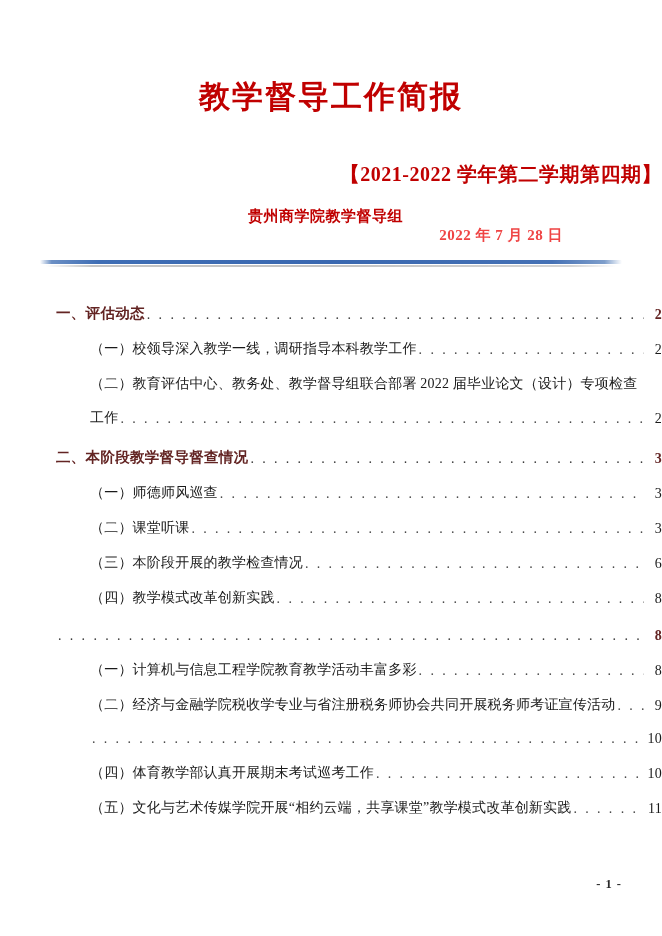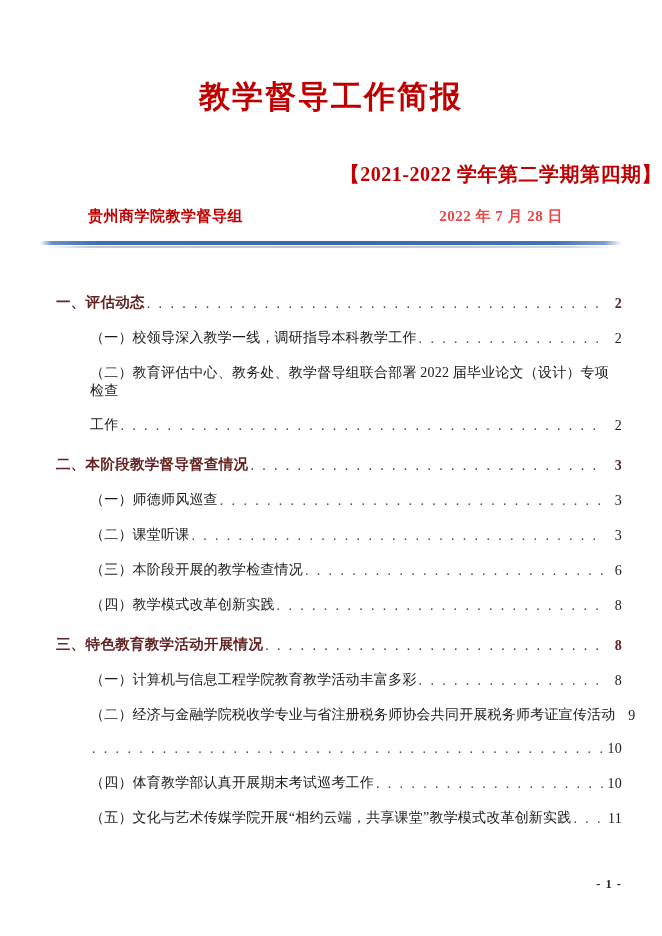--- a/index.html
+++ b/index.html
@@ -44,20 +44,21 @@
     font-size: 20px;
     margin-top: 44px;
     letter-spacing: 0.5px;
   }
   .org-date-row {
     display: flex;
     align-items: center;
     margin-top: 19px;
     padding-left: 88px;
     padding-right: 99px;
+    flex-direction: column;
   }
   .org-name {
     color: #C00000;
     font-weight: bold;
     font-size: 15px;
     letter-spacing: 0.5px;
   }
   .issue-date {
     color: #ef4444;
     font-weight: bold;
@@ -95,23 +96,22 @@
       rgba(255,255,255,0) 0%,
       rgba(150,150,150,0.55) 8%,
       rgba(135,135,135,0.5) 50%,
       rgba(160,160,160,0.45) 92%,
       rgba(255,255,255,0) 100%);
     filter: blur(0.4px);
   }
 
   
   .toc {
-    margin-top: 40px;
+    margin-top: 32px;
     padding-left: 56px;
-    padding-right: 40px;
   }
 
   .toc-entry {
     display: block;
     position: relative;
     margin-bottom: 0;
   }
 
   .toc-line {
     display: flex;
@@ -273,21 +273,20 @@
       </div>
       <div class="toc-entry toc-level2">
         <span class="toc-line">
           <span class="toc-text">（四）教学模式改革创新实践</span>
           <span class="toc-dots">. . . . . . . . . . . . . . . . . . . . . . . . . . . . . . . . . . . . . . . . . . . . . . . . . . . . . . . . . . . . . . . . . . . . . . . . . . . . . . . . . . . . . . . . . . . . . . . . . . . . . . . . . . . . . . . . . . . . . . . . . . . . . . . . . . . . . . . . . . . </span>
           <span class="toc-page">8</span>
         </span>
       </div>
       <div class="toc-entry toc-level1">
         <span class="toc-line">
-          <span class="toc-text">三、特色教育教学活动开展情况</span>
           <span class="toc-dots">. . . . . . . . . . . . . . . . . . . . . . . . . . . . . . . . . . . . . . . . . . . . . . . . . . . . . . . . . . . . . . . . . . . . . . . . . . . . . . . . . . . . . . . . . . . . . . . . . . . . . . . . . . . . . . . . . . . . . . . . . . . . . . . . . . . . . . . . . . . </span>
           <span class="toc-page">8</span>
         </span>
       </div>
       <div class="toc-entry toc-level2">
         <span class="toc-line">
           <span class="toc-text">（一）计算机与信息工程学院教育教学活动丰富多彩</span>
           <span class="toc-dots">. . . . . . . . . . . . . . . . . . . . . . . . . . . . . . . . . . . . . . . . . . . . . . . . . . . . . . . . . . . . . . . . . . . . . . . . . . . . . . . . . . . . . . . . . . . . . . . . . . . . . . . . . . . . . . . . . . . . . . . . . . . . . . . . . . . . . . . . . . . </span>
           <span class="toc-page">8</span>
         </span>

